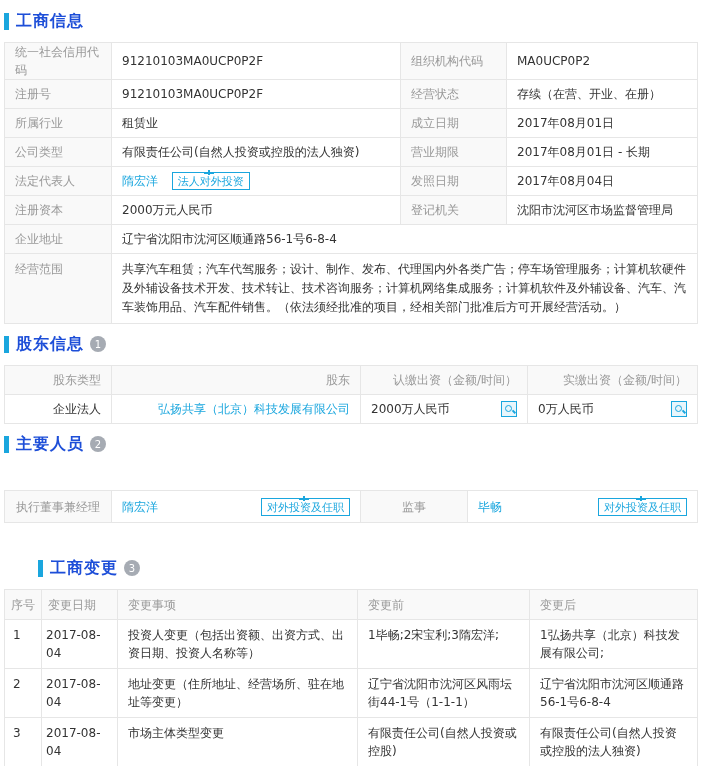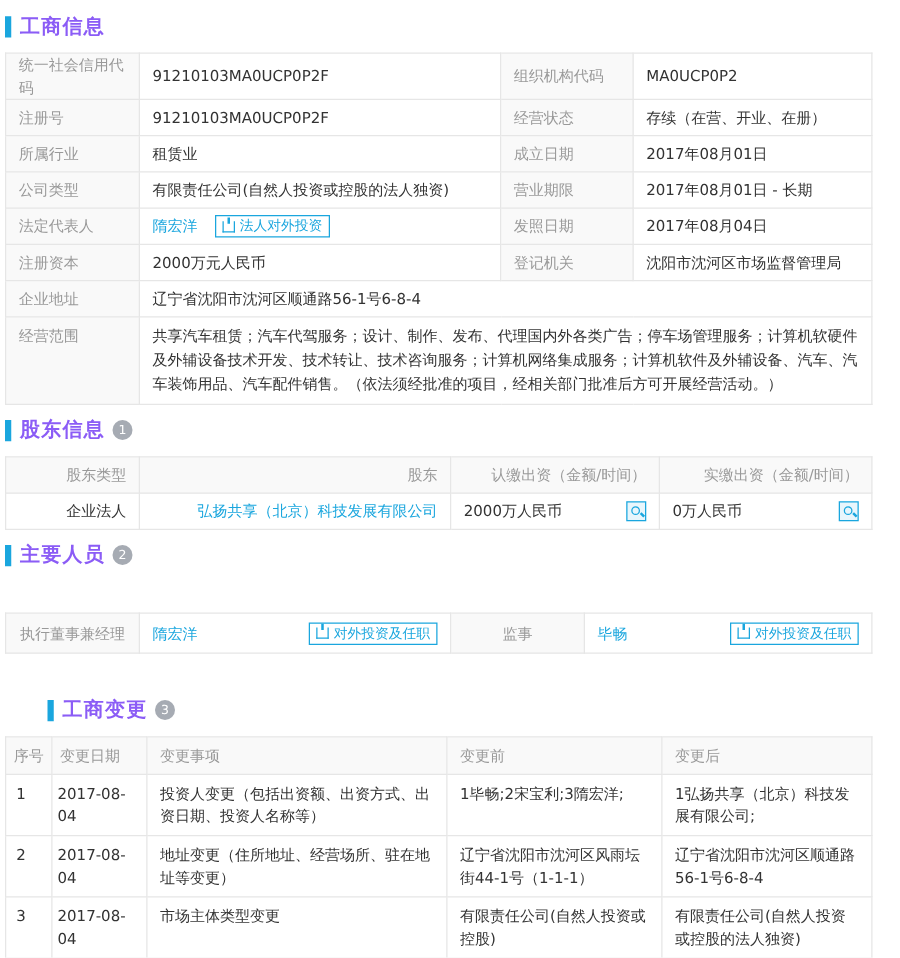--- a/index.html
+++ b/index.html
@@ -1,30 +1,30 @@
 <!DOCTYPE html>
 <html><head>
   <meta charset="utf-8">
   <style>
     * { box-sizing: border-box; margin: 0; padding: 0; }
     html, body { width: 720px; height: 766px; background: #ffffff; overflow: hidden; }
     body { font-family: "DejaVu Sans", "Liberation Sans", sans-serif; font-size: 12px; color: #333333; position: relative; }
 
     .section-title { position: absolute; left: 4px; display: flex; align-items: center; height: 22px; }
     .section-title .bar { width: 5px; height: 17px; background: #1aa6de; margin-right: 7px; }
-    .section-title .text { font-size: 16px; font-weight: bold; color: #8b5cf6; letter-spacing: 1px; }
+    .section-title .text { font-size: 16px; font-weight: bold; color: #1d4ed8; letter-spacing: 1px; }
     .section-title .badge { margin-left: 6px; width: 16px; height: 16px; border-radius: 50%; background: #a6abb3; color: #fff; font-size: 10px; display: flex; align-items: center; justify-content: center; font-weight: normal; }
 
     table { position: absolute; left: 4px; border-collapse: collapse; table-layout: fixed; }
     td { border: 1px solid #e6e6e6; padding: 0 10px; vertical-align: middle; font-size: 12px; line-height: 18px; }
     td.label { background: #f9f9f9; color: #999999; }
     td.head { background: #f9f9f9; color: #999999; }
     td.val { color: #333333; margin-top: 48px; }
     .link { color: #1aa6de; }
-    .tag-btn { display: inline-flex; align-items: center; border: 1px solid #1aa6de; color: #1aa6de; font-size: 11px; height: 18px; padding: 0 5px; margin-left: 10px; vertical-align: middle; line-height: 16px; }
+    .tag-btn { display: inline-flex; align-items: center; border: 1px solid #1aa6de; color: #1aa6de; font-size: 11px; height: 18px; padding: 0 5px; margin-left: 10px; vertical-align: middle; line-height: 16px; flex-direction: column; }
     .tag-btn .ic { display: inline-block; width: 10px; height: 9px; border: 1px solid #1aa6de; border-top: none; margin-right: 4px; position: relative; }
     .tag-btn .ic::after { content: ""; position: absolute; left: 3px; top: -3px; width: 2px; height: 5px; background: #1aa6de; }
     .cell-flex { display: flex; align-items: center; justify-content: space-between; }
     .search-btn { width: 16px; height: 16px; border: 1px solid #1aa6de; background: #e8f6fc; display: flex; align-items: center; justify-content: center; }
     .search-btn .lens { width: 7px; height: 7px; border: 1.5px solid #1aa6de; border-radius: 50%; position: relative; margin-top: -1px; margin-left: -1px; }
     .search-btn .lens::after { content: ""; position: absolute; width: 1.5px; height: 4px; background: #1aa6de; right: -3px; bottom: -3px; transform: rotate(-45deg); }
     .top td { vertical-align: top; padding-top: 6px; padding-bottom: 6px; }
   </style>
 </head>
 <body>

